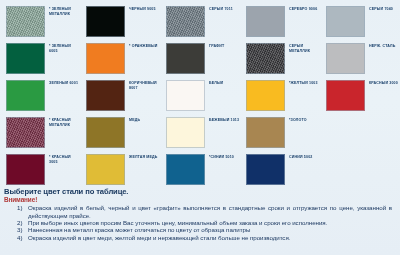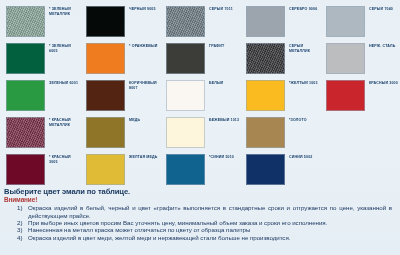--- a/index.html
+++ b/index.html
@@ -221,21 +221,21 @@
         </div>
         <div class="swatch-cell">
           <div class="chip" title="СИНИЙ 5002" style="background-color: rgb(16, 48, 104);"></div>
           <div class="chip-label">СИНИЙ 5002</div>
         </div>
         <div class="swatch-cell empty"></div>
       </div>
     </div>
 
   <div id="notes">
-    <div id="notes-title">Выберите цвет эмали по таблице.</div>
+    <div id="notes-title">Выберите цвет стали по таблице.</div>
     <div id="notes-warning">Внимание!</div>
     <ol class="notes-list">
         <li>Окраска изделий в белый, черный и цвет «графит» выполняется в стандартные сроки и отгружается по цене, указанной в действующем прайсе.</li>
         <li>При выборе иных цветов просим Вас уточнять цену, минимальный объем заказа и сроки его исполнения.</li>
         <li>Нанесенная на металл краска может отличаться по цвету от образца палитры</li>
         <li>Окраска изделий в цвет меди, желтой меди и нержавеющей стали больше не производится.</li>
       </ol>
   </div>
 
 </div>

